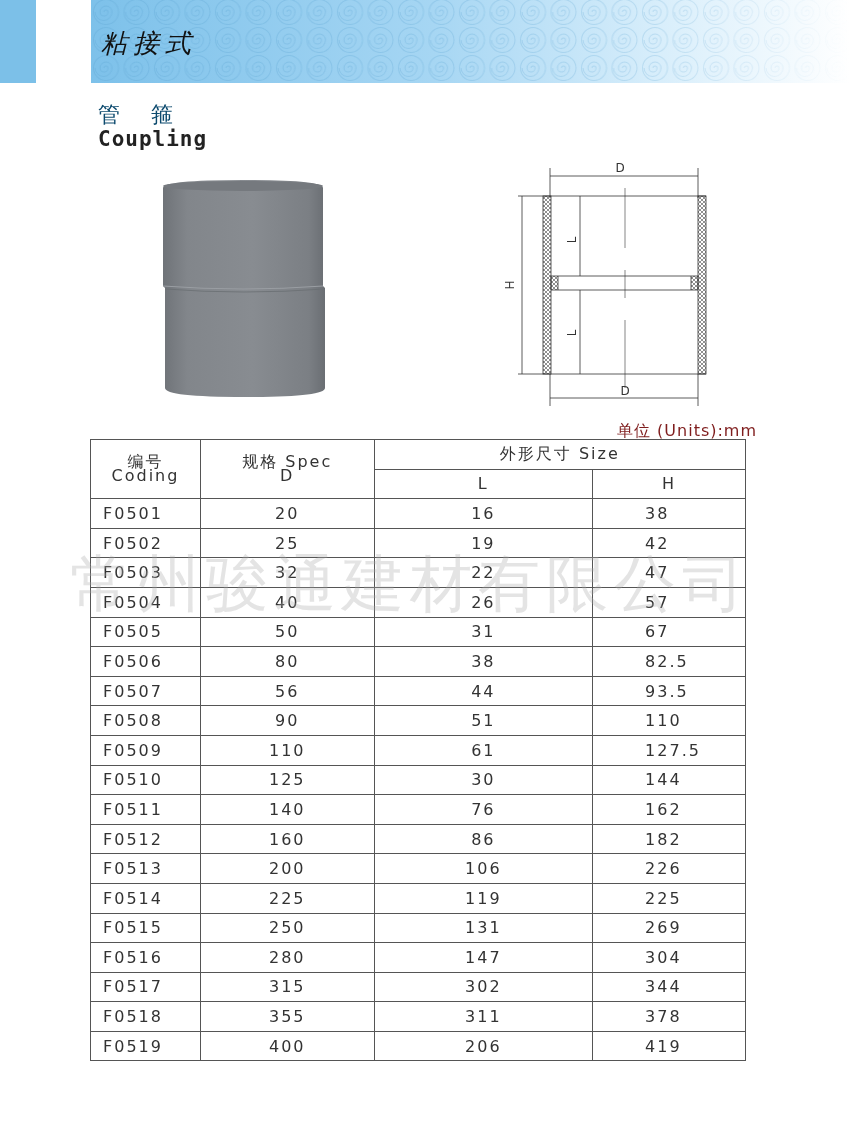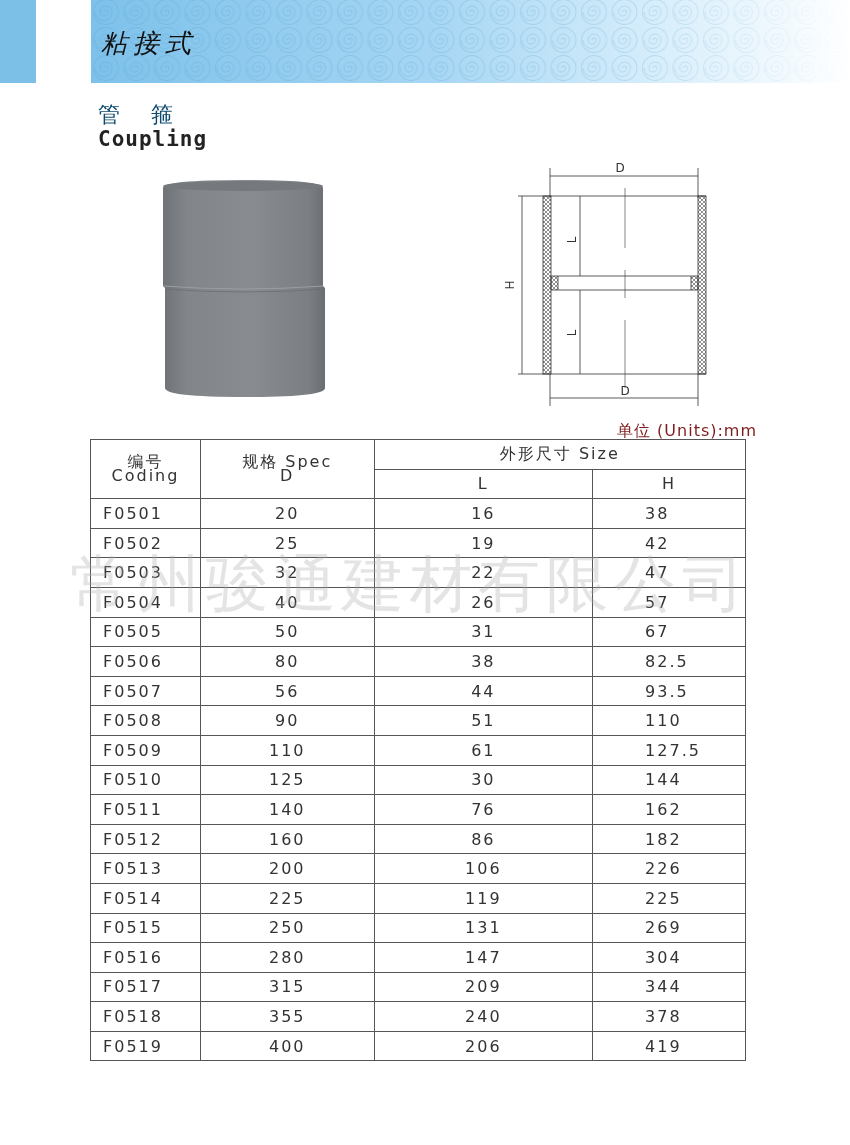--- a/index.html
+++ b/index.html
@@ -262,27 +262,27 @@
       </tr>
       <tr>
         <td class="code">F0516</td>
         <td class="d">280</td>
         <td class="l">147</td>
         <td class="h">304</td>
       </tr>
       <tr>
         <td class="code">F0517</td>
         <td class="d">315</td>
-        <td class="l">209</td>
+        <td class="l">302</td>
         <td class="h">344</td>
       </tr>
       <tr>
         <td class="code">F0518</td>
         <td class="d">355</td>
-        <td class="l">240</td>
+        <td class="l">311</td>
         <td class="h">378</td>
       </tr>
       <tr>
         <td class="code">F0519</td>
         <td class="d">400</td>
         <td class="l">206</td>
         <td class="h">419</td>
       </tr>
     </tbody>
 </table>

